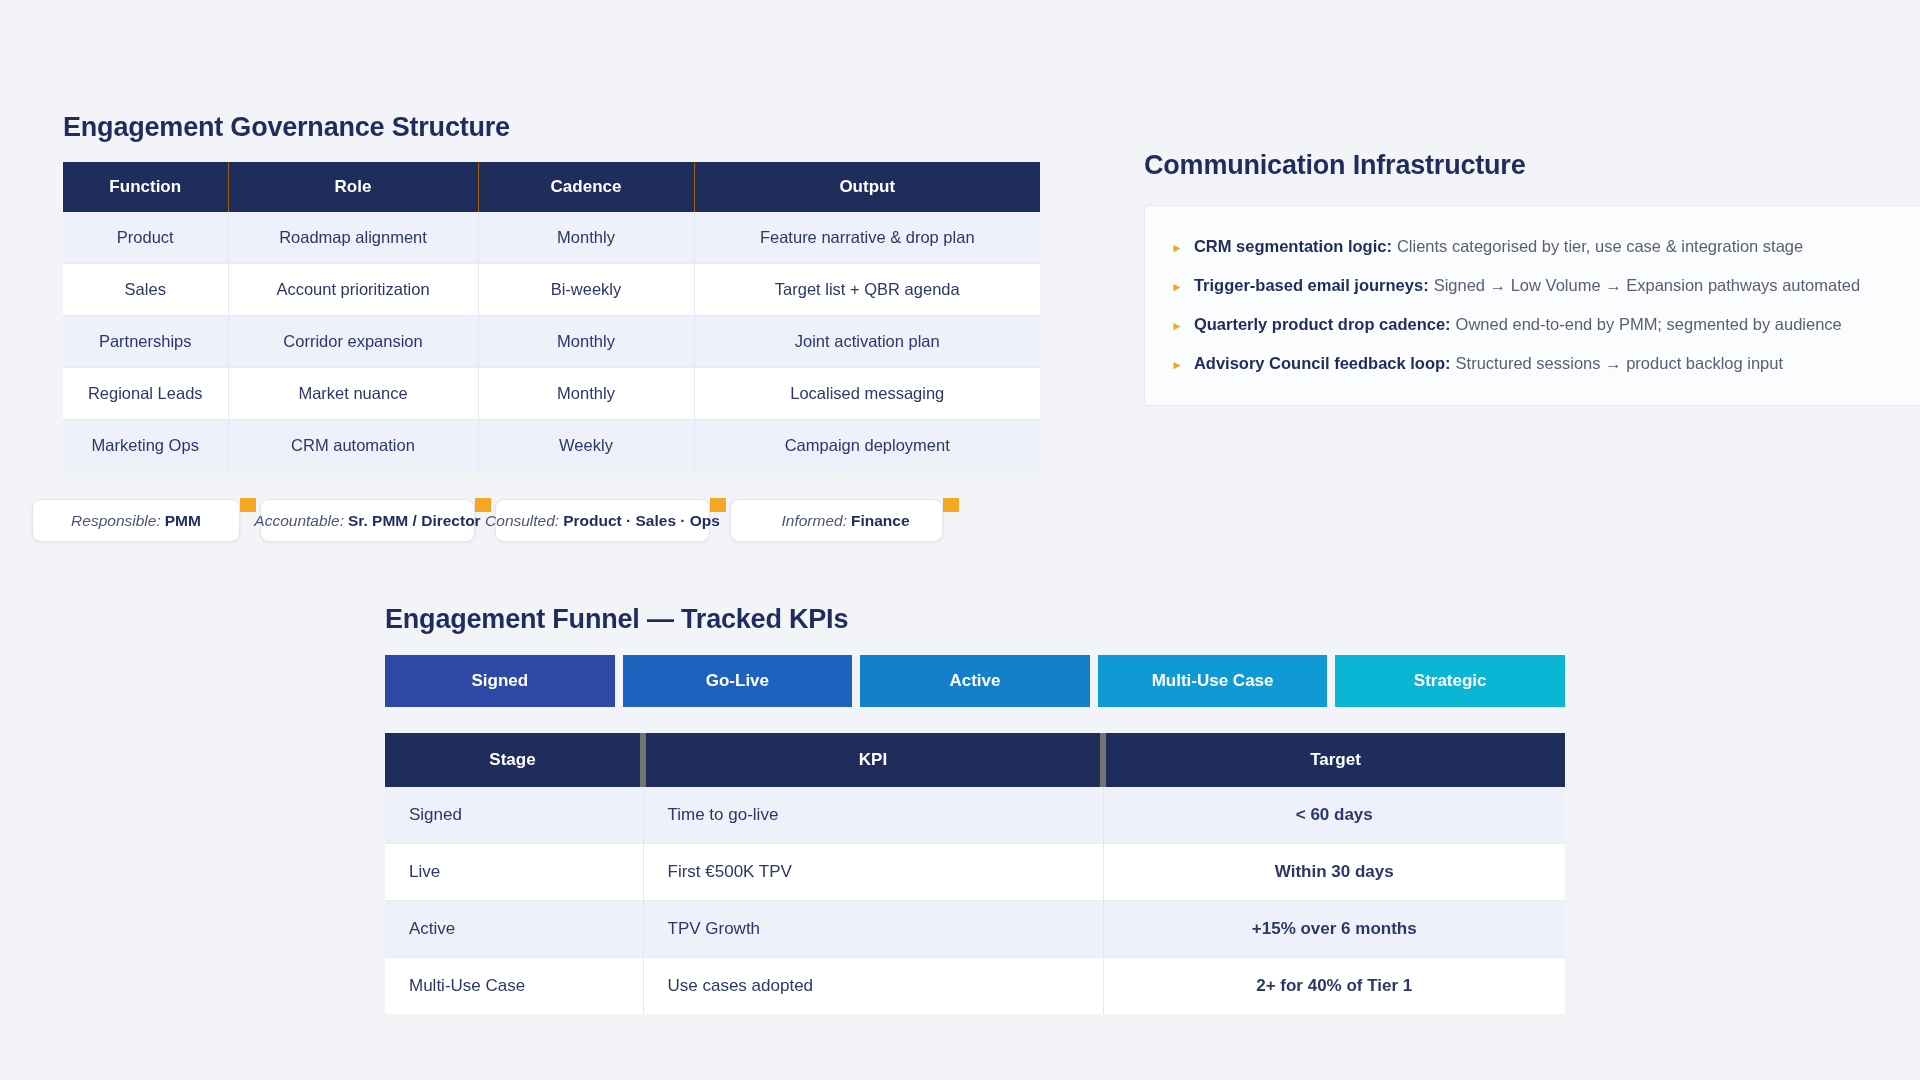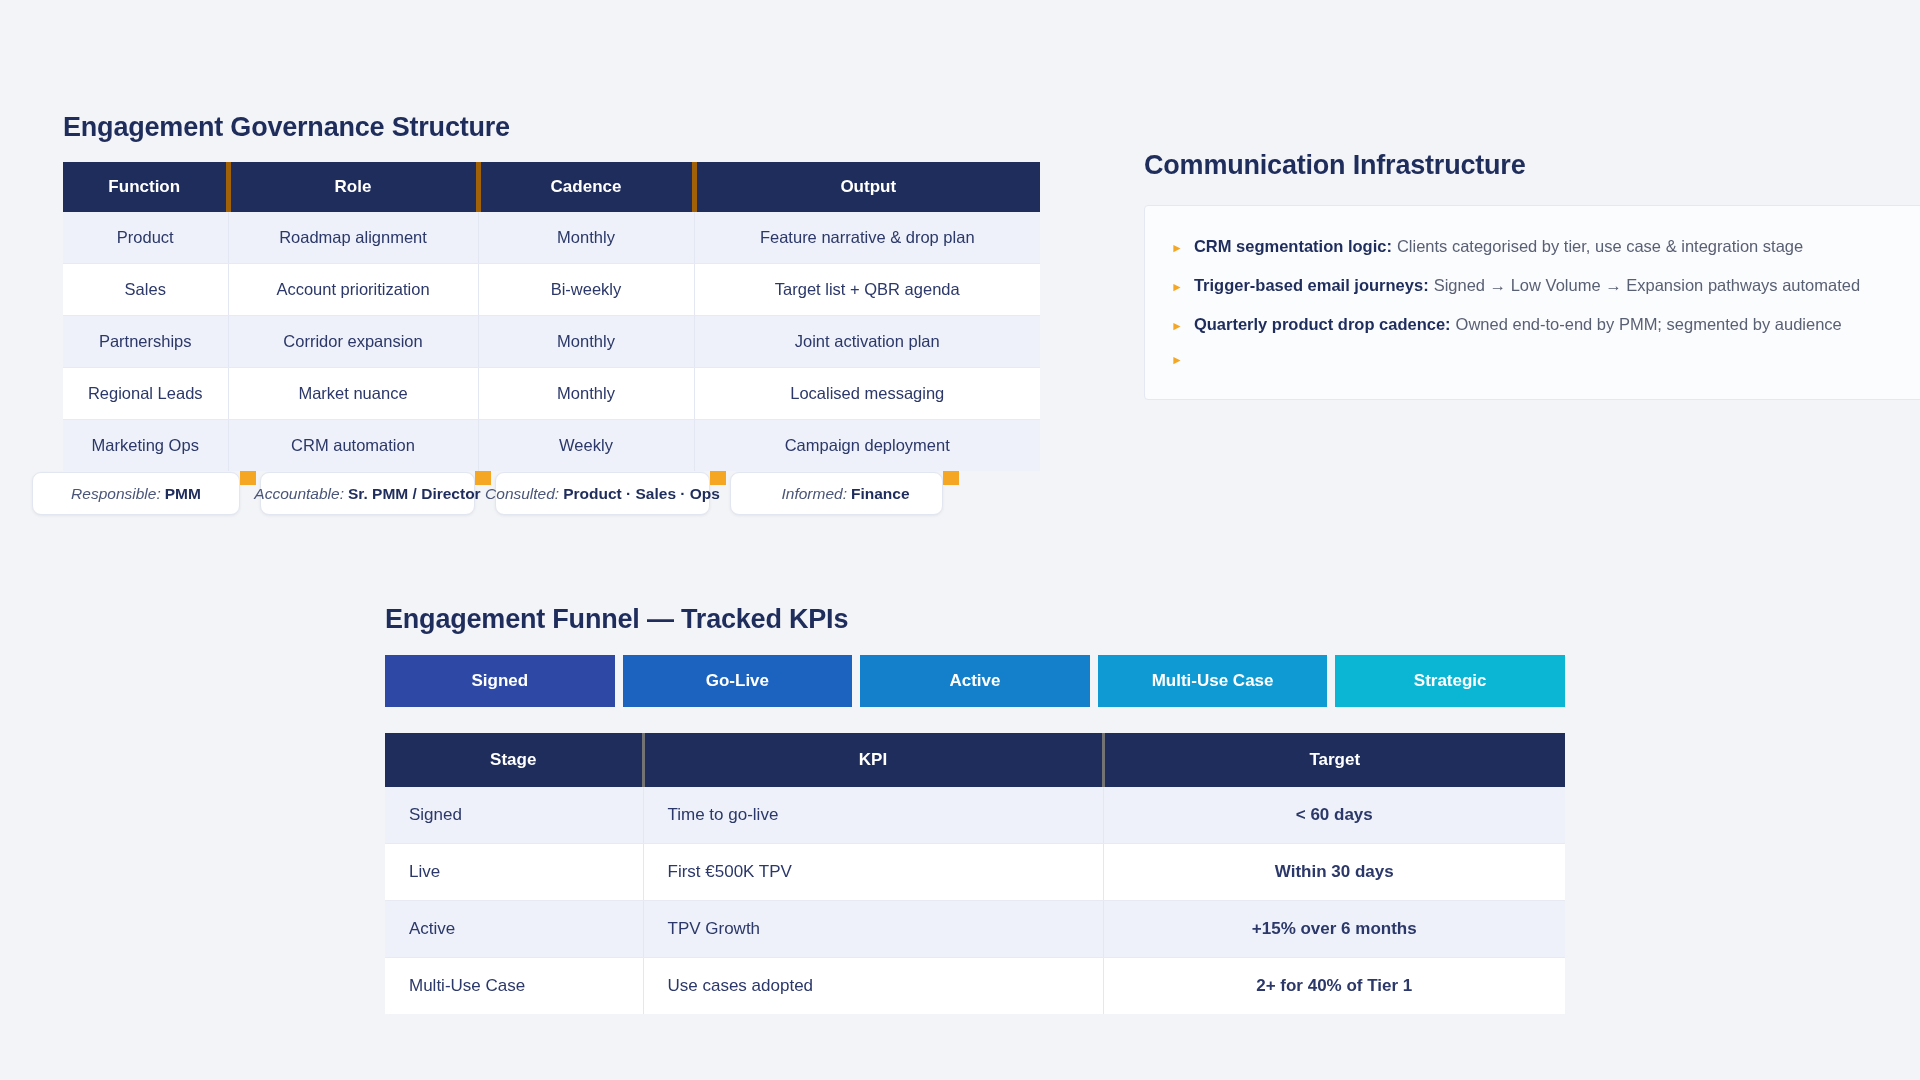--- a/index.html
+++ b/index.html
@@ -25,21 +25,21 @@
   .gov-title { margin-bottom: 19px; }
 
   table.grid { border-collapse: collapse; width: 977px; table-layout: fixed; }
   table.grid thead th {
     background: #1f2d5c;
     color: #ffffff;
     font-size: 17px;
     font-weight: bold;
     padding: 15px 8px;
     text-align: center;
-    border-right: 5px solid #a16207;
+    border-right: 1px solid #a16207;
   }
   table.grid thead th:last-child { border-right: none; }
   table.grid tbody td {
     font-size: 16.5px;
     color: #2b3869;
     padding: 16px 10px;
     text-align: center;
     border-right: 1px solid #e3e7f2;
     border-bottom: 1px solid #e7eaf3;
     font-weight: 400;
@@ -47,21 +47,21 @@
   table.grid tbody td:last-child { border-right: none; text-align: center; }
   table.grid tbody tr:nth-child(odd) td { background: #eef1f9; }
   table.grid tbody tr:nth-child(even) td { background: #ffffff; }
   table.grid tbody tr:last-child td { border-bottom: none; }
   .col-fn { width: 165px; }
   .col-role { width: 250px; }
   .col-cad { width: 216px; }
   .col-out { width: 346px; }
 
   
-  .raci { position: absolute; left: 32px; top: 472px; display: flex; align-items: flex-start; }
+  .raci { position: absolute; left: 32px; top: 499px; display: flex; align-items: flex-start; }
   .raci-chip {
     background: #ffffff;
     border: 1px solid #e2e6f0;
     border-radius: 9px;
     box-shadow: 0 1px 3px rgba(31,45,92,0.07);
     height: 43px;
     display: flex;
     align-items: center;
     justify-content: center;
     padding: 0 18px;
@@ -122,21 +122,21 @@
 
   
   table.kpi { border-collapse: collapse; width: 1180px; table-layout: fixed; }
   table.kpi thead th {
     background: #1f2d5c;
     color: #ffffff;
     font-size: 17px;
     font-weight: bold;
     padding: 17px 8px;
     text-align: center;
-    border-right: 3px solid #737373;
+    border-right: 6px solid #737373;
   }
   table.kpi thead th:last-child { border-right: none; }
   table.kpi tbody td {
     font-size: 17px;
     color: #2b3869;
     padding: 18px 24px;
     border-right: 1px solid #e3e7f2;
     border-bottom: 1px solid #e7eaf3;
   }
   table.kpi tbody td:last-child { border-right: none; }
@@ -241,20 +241,21 @@
       <div class="comm-item">
         <span class="comm-arrow">►</span>
         <span><b>Trigger-based email journeys:</b><span class="comm-text">Signed → Low Volume → Expansion pathways automated</span></span>
       </div>
       <div class="comm-item">
         <span class="comm-arrow">►</span>
         <span><b>Quarterly product drop cadence:</b><span class="comm-text">Owned end-to-end by PMM; segmented by audience</span></span>
       </div>
       <div class="comm-item">
         <span class="comm-arrow">►</span>
+        <span><b>Advisory Council feedback loop:</b><span class="comm-text">Structured sessions → product backlog input</span></span>
       </div>
     </div>
   </div>
 
   <div class="funnel-block">
     <div class="h-main funnel-title">Engagement Funnel — Tracked KPIs</div>
 
     <div class="funnel-row">
       <div class="funnel-chip" style="background:#2e49a5">Signed</div>
       <div class="funnel-chip" style="background:#1c63c0">Go-Live</div>

